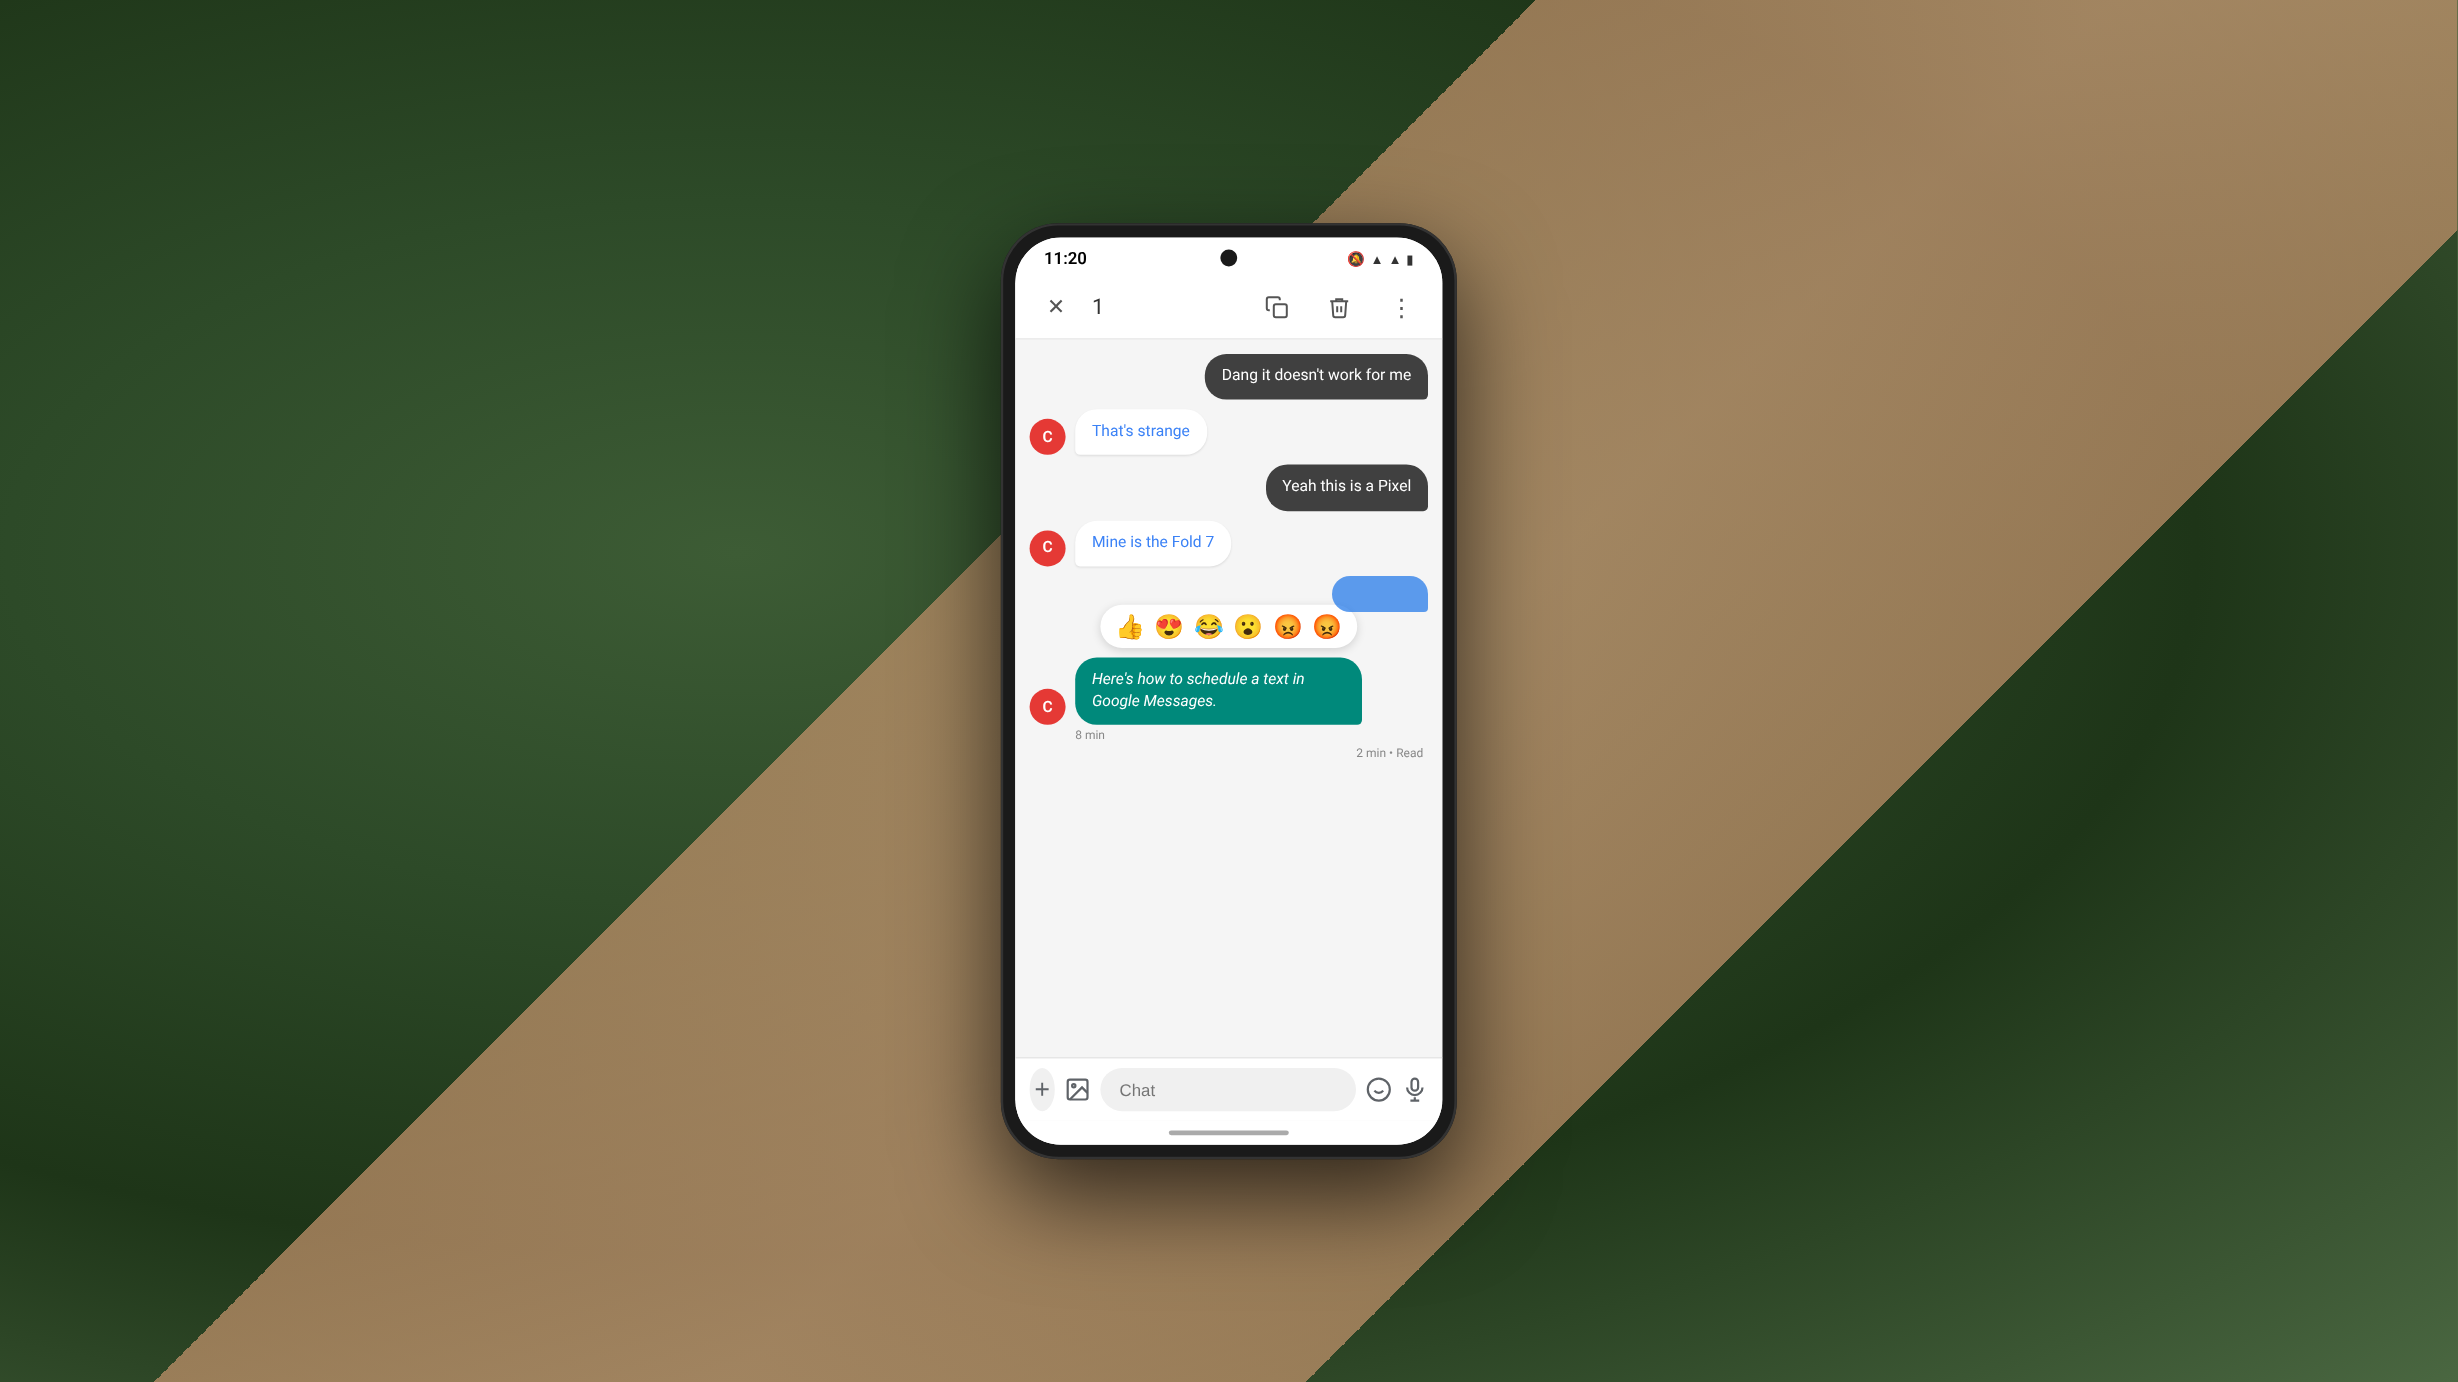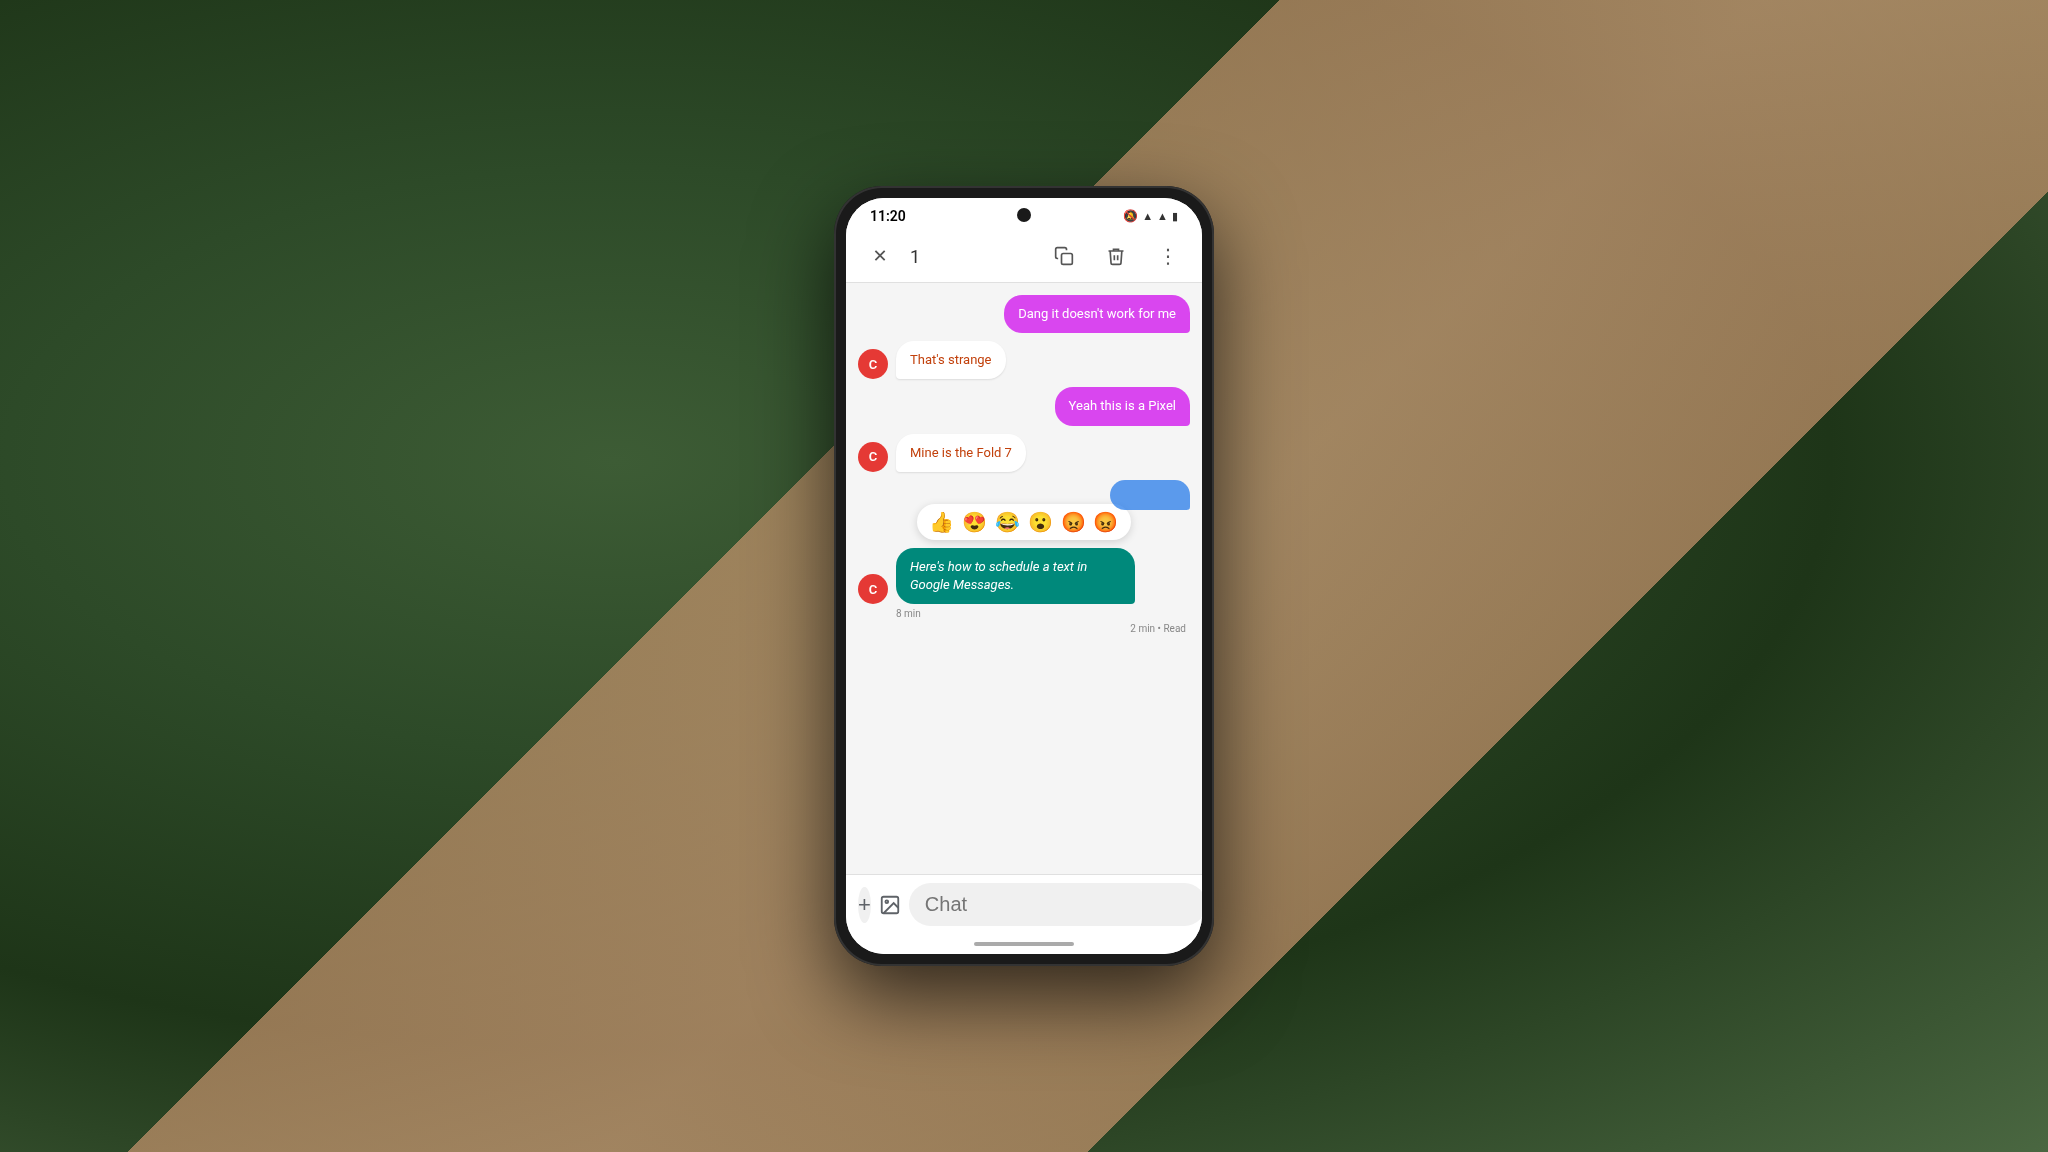--- a/index.html
+++ b/index.html
@@ -149,28 +149,28 @@
 
     .bubble {
       max-width: 72%;
       padding: 10px 14px;
       border-radius: 18px;
       font-size: 13px;
       line-height: 1.4;
     }
 
     .bubble.sent {
-      background: #d946ef;
+      background: #404040;
       color: white;
       border-bottom-right-radius: 4px;
     }
 
     .bubble.received {
       background: #fff;
-      color: #c2410c;
+      color: #3b82f6;
       border-bottom-left-radius: 4px;
       box-shadow: 0 1px 2px rgba(0,0,0,0.1);
     }
 
     .bubble.teal {
       background: #00897b;
       color: white;
       border-bottom-right-radius: 4px;
       font-style: italic;
     }
@@ -231,21 +231,21 @@
       border-top: 1px solid #e0e0e0;
       gap: 8px;
     }
 
     .input-field {
       flex: 1;
       background: #f0f0f0;
       border: none;
       border-radius: 24px;
       padding: 10px 16px;
-      font-size: 20px;
+      font-size: 14px;
       color: #0f766e;
       outline: none;
     }
 
     .icon-btn {
       width: 36px;
       height: 36px;
       display: flex;
       align-items: center;
       justify-content: center;

